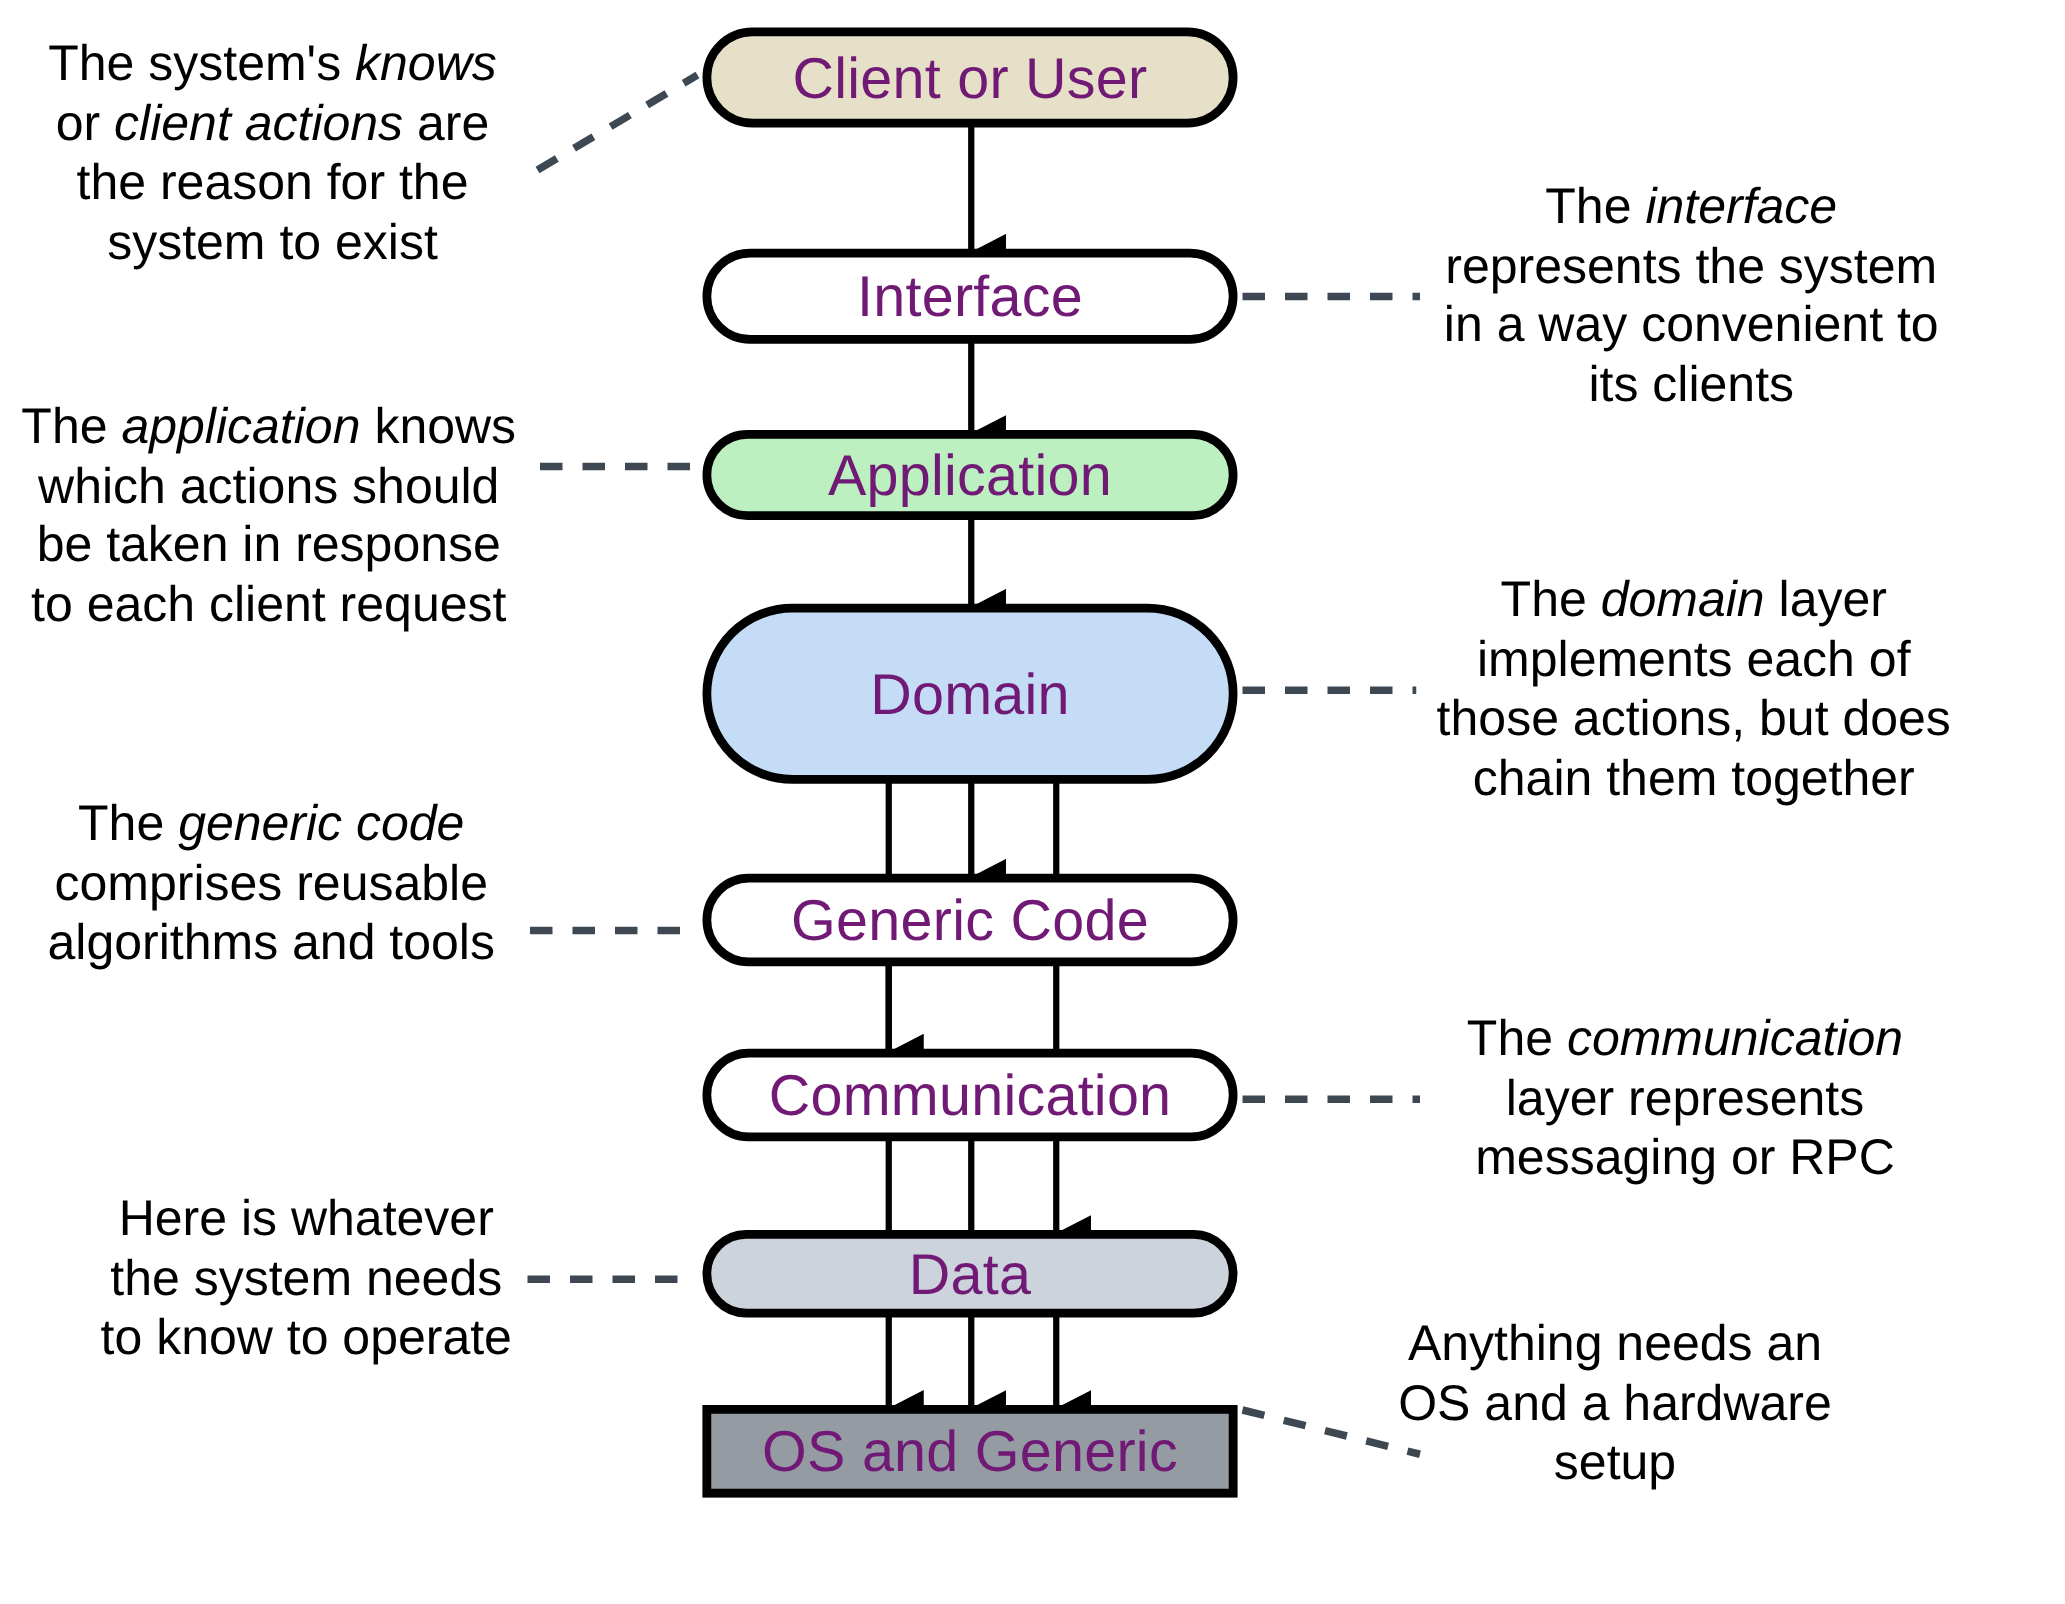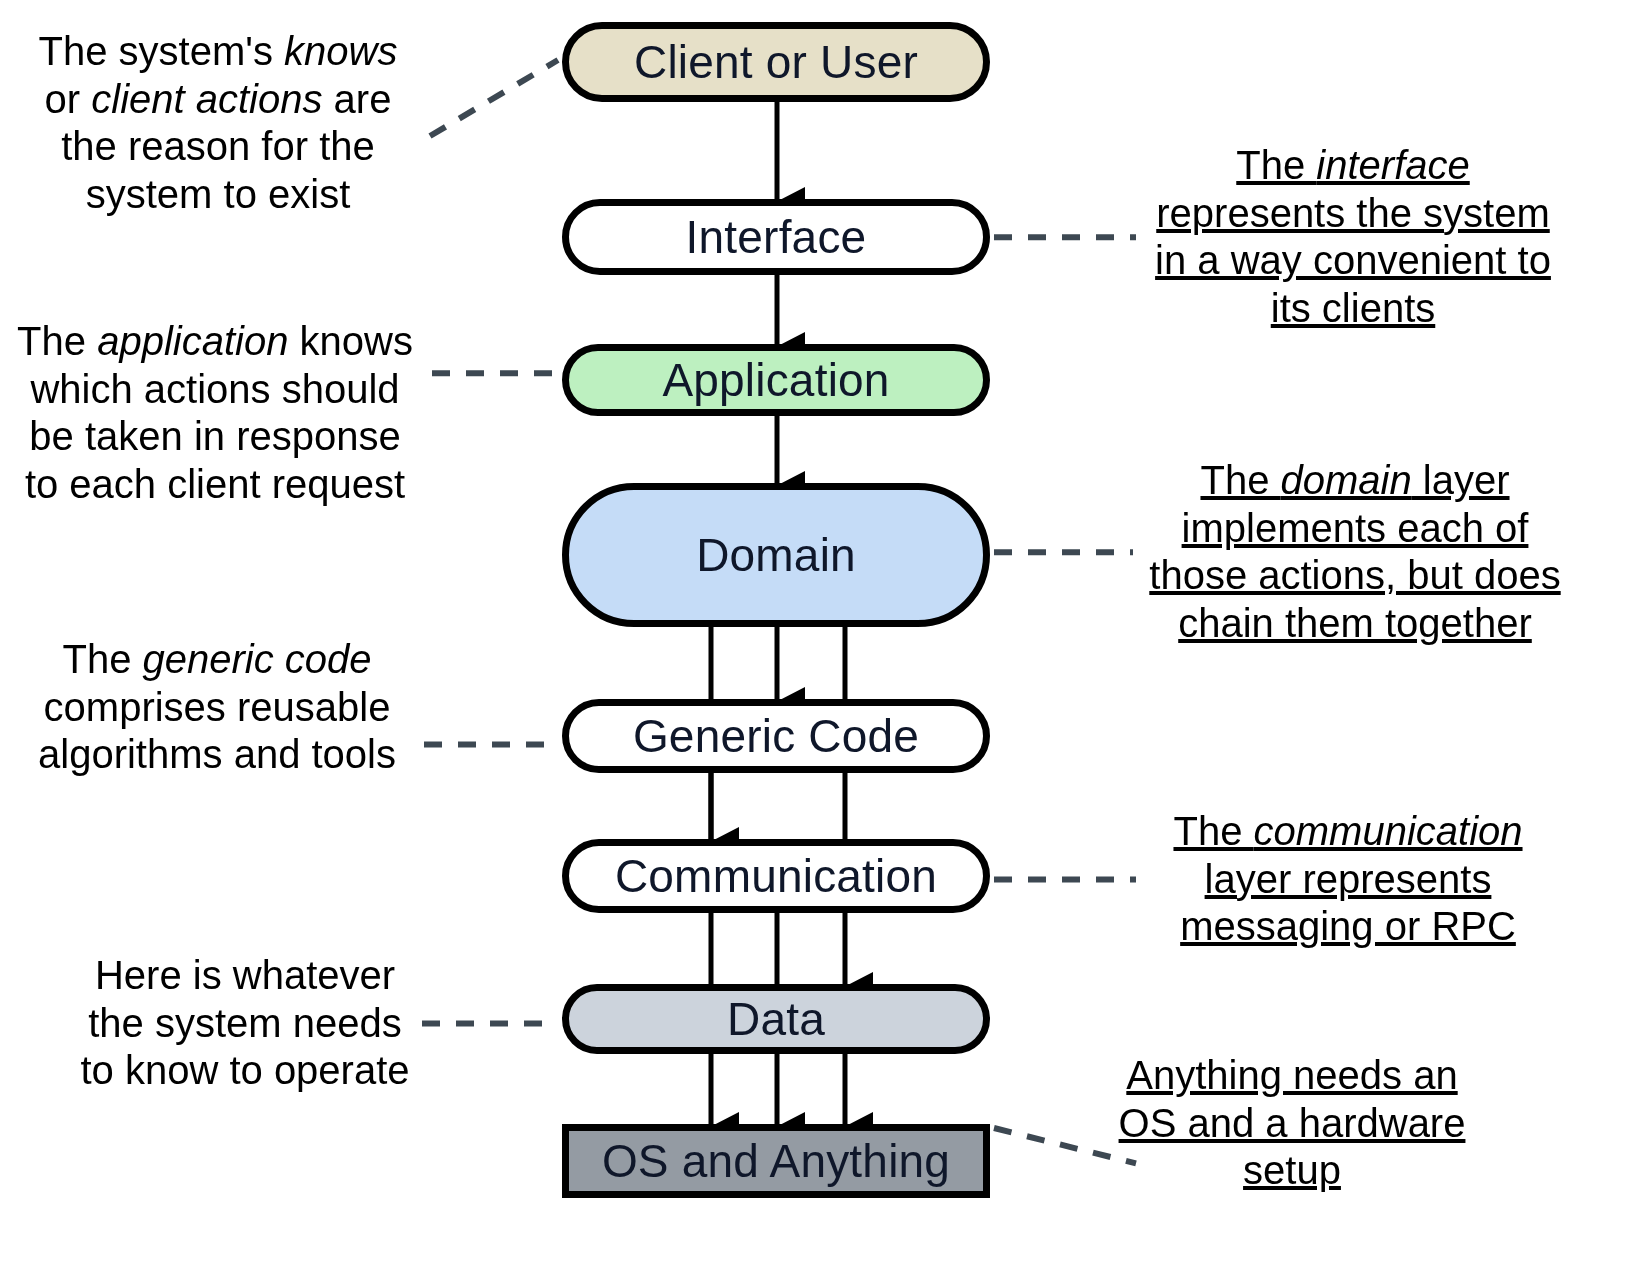--- a/index.html
+++ b/index.html
@@ -34,34 +34,34 @@
     display: flex;
     align-items: center;
     justify-content: center;
     z-index: 3;
   }
   .node.rounded { border-radius: 999px; }
   .node.sharp   { border-radius: 0; }
   .node-label {
     font-size: 46px;
     line-height: 1;
-    color: #0f172a;
+    color: #701a75;
     white-space: nowrap;
     letter-spacing: 0.2px;
   }
 
   
   .note {
     position: absolute;
     font-size: 40px;
     line-height: 1.19;
     color: #000000;
     z-index: 4;
   }
-  .note.right { text-align: center; text-decoration: underline; }
+  .note.right { text-align: center; }
   .note.left  { text-align: center; }
   .note i { font-style: italic; }
 </style>
 </head>
 <body>
 
 <div id="stage">
   <svg id="svg-layer" viewBox="0 0 1652 1283">
     <defs>
       <marker id="arrowhead" markerWidth="7" markerHeight="7" refX="3.2" refY="5.6" orient="auto" markerUnits="strokeWidth">
@@ -106,21 +106,21 @@
       <div class="node rounded" style="left: 562px; top: 699px; width: 428px; height: 74px; background: rgb(255, 255, 255); border-color: rgb(0, 0, 0);">
         <span class="node-label">Generic Code</span>
       </div>
       <div class="node rounded" style="left: 562px; top: 839px; width: 428px; height: 74px; background: rgb(255, 255, 255); border-color: rgb(0, 0, 0);">
         <span class="node-label">Communication</span>
       </div>
       <div class="node rounded" style="left: 562px; top: 984px; width: 428px; height: 70px; background: rgb(204, 211, 220); border-color: rgb(0, 0, 0);">
         <span class="node-label">Data</span>
       </div>
       <div class="node sharp" style="left: 562px; top: 1124px; width: 428px; height: 74px; background: rgb(148, 155, 163); border-color: rgb(0, 0, 0);">
-        <span class="node-label">OS and Anything</span>
+        <span class="node-label">OS and Generic</span>
       </div>
     </div>
   <div id="notes-layer">
       <div class="note left" style="left: 18px; top: 28px; width: 400px;"><span>The system's </span><i>knows</i><span> or </span><i>client actions</i><span> are the reason for the system to exist</span></div>
       <div class="note right" style="left: 1148px; top: 142px; width: 410px;"><span>The </span><i>interface</i><span> represents the system in a way convenient to its clients</span></div>
       <div class="note left" style="left: 10px; top: 278px; width: 410px; margin-top: 40px;"><span>The </span><i>application</i><span> knows which actions should be taken in response to each client request</span></div>
       <div class="note right" style="left: 1145px; top: 457px; width: 420px;"><span>The </span><i>domain</i><span> layer implements each of those actions, but does chain them together</span></div>
       <div class="note left" style="left: 22px; top: 636px; width: 390px;"><span>The </span><i>generic code</i><span> comprises reusable algorithms and tools</span></div>
       <div class="note right" style="left: 1148px; top: 808px; width: 400px;"><span>The </span><i>communication</i><span> layer represents messaging or RPC</span></div>
       <div class="note left" style="left: 80px; top: 952px; width: 330px;"><span>Here is whatever the system needs to know to operate</span></div>

